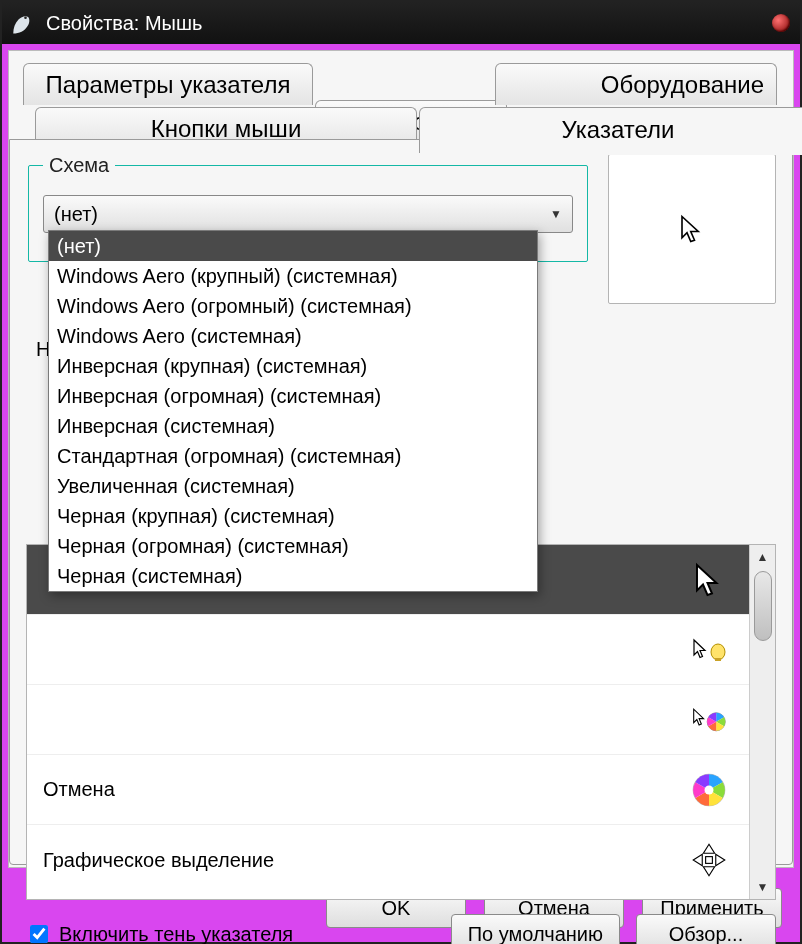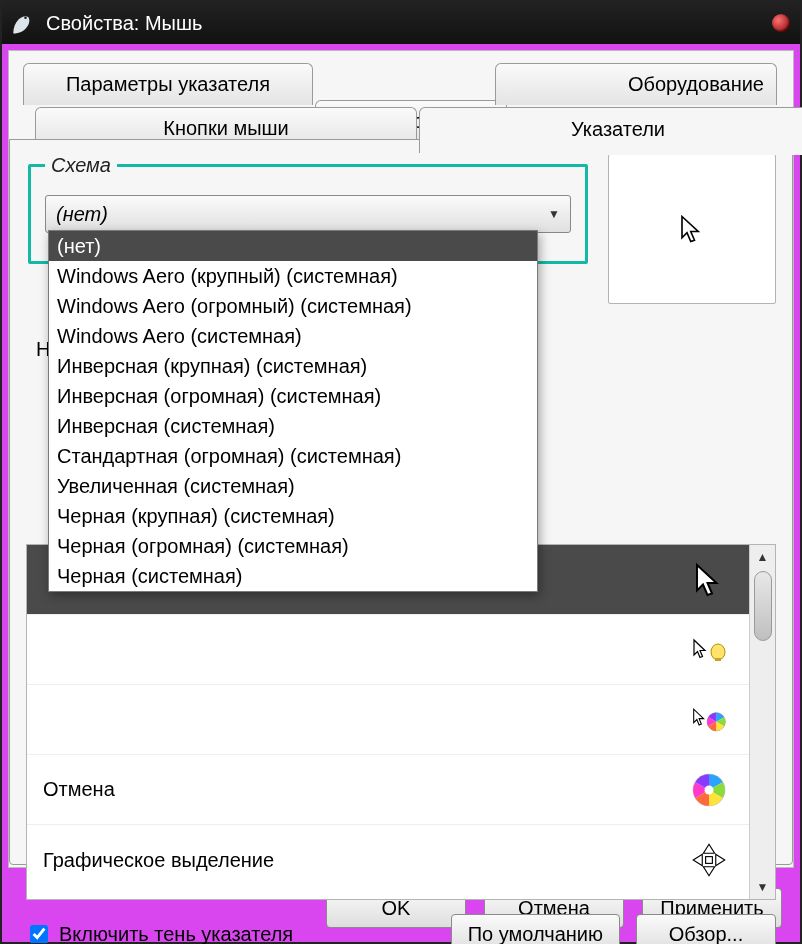--- a/index.html
+++ b/index.html
@@ -44,21 +44,21 @@
   .tabs-outer { position: relative; height: 92px; }
   .tab {
     position: absolute;
     height: 42px;
     border: 1px solid #9a9a9a;
     border-bottom: none;
     border-radius: 6px 6px 0 0;
     background: linear-gradient(#fafafa, #e4e4e4);
     display: flex; align-items: center; justify-content: center;
     padding: 0 12px;
-    font-size: 20px;
+    font-size: 24px;
     cursor: default;
     white-space: nowrap;
   }
   .tab.row1.t1 { left: 0;   width: 290px; top: 0; }
   .tab.row1.t2 { left: 292px; width: 192px; top: 0; margin-top: 37px; }
   .tab.row1.t3 { left: 472px; width: 282px; top: 0; justify-content: flex-end; }
   .tab.row2.t4 { left: 12px;  width: 382px; top: 44px; z-index: 1; }
   .tab.row2.t5 { left: 396px; width: 398px; top: 44px; border-bottom: none; z-index: 5; background:#f6f6f6; padding-bottom:2px; height:46px;}
   .tabpage {
     position: absolute; left: 0; right: 0; top: 88px;
@@ -69,25 +69,24 @@
     z-index: 2;
   }
   .tab.row2.t5::after{
     content:""; position:absolute; left:0; right:0; bottom:-2px; height:3px;
     background:#f6f6f6;
   }
   .tabbody { padding: 14px 16px 10px 16px; position: relative; }
   .row-top { display: flex; gap: 18px; align-items: flex-start; }
   fieldset.scheme {
     flex: 1;
-    border: 3px solid #14b8a6;
+    border: 1px solid #14b8a6;
     border-radius: 2px;
     padding: 18px 14px 28px 14px;
     position: relative;
-    font-style: italic;
   }
   fieldset.scheme legend { padding: 0 6px; font-size: 20px; color: #222; }
   .combo {
     width: 100%; height: 38px;
     border: 1px solid #888; border-radius: 3px;
     background: linear-gradient(#fafafa,#e0e0e0);
     display: flex; align-items: center; justify-content: space-between;
     padding: 0 10px;
   }
   .combo .chev { font-size: 12px; color:#333; }

